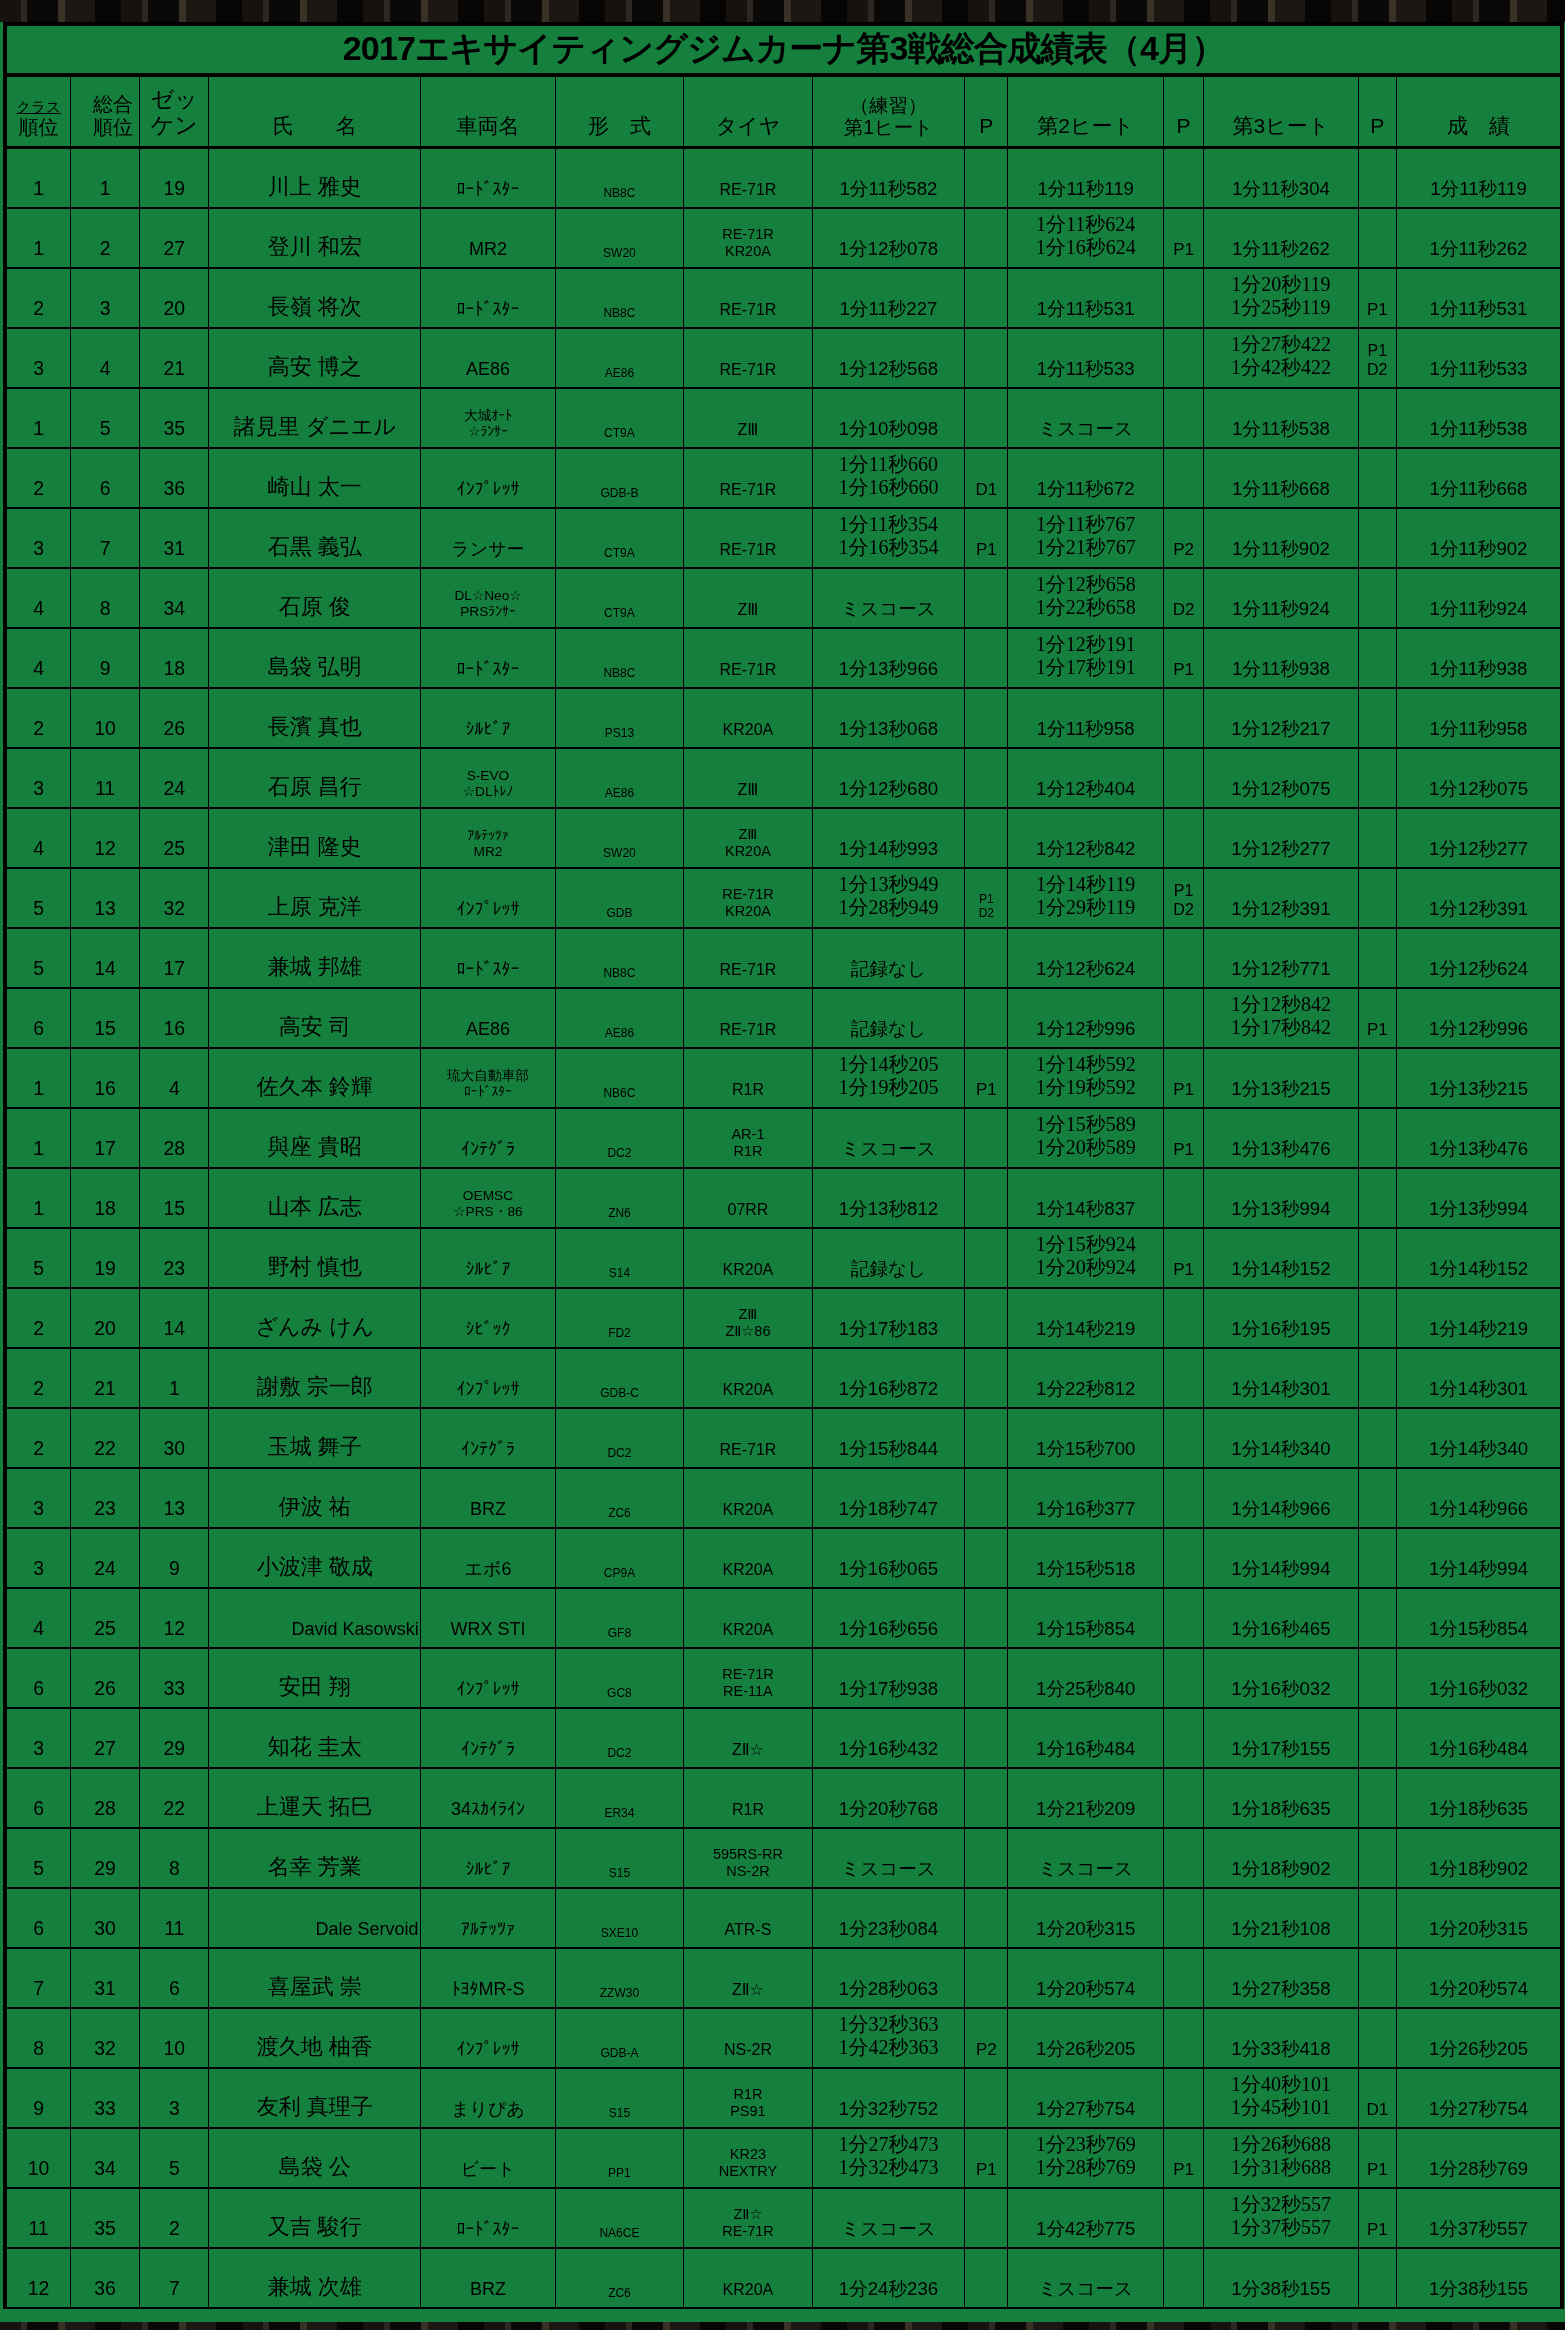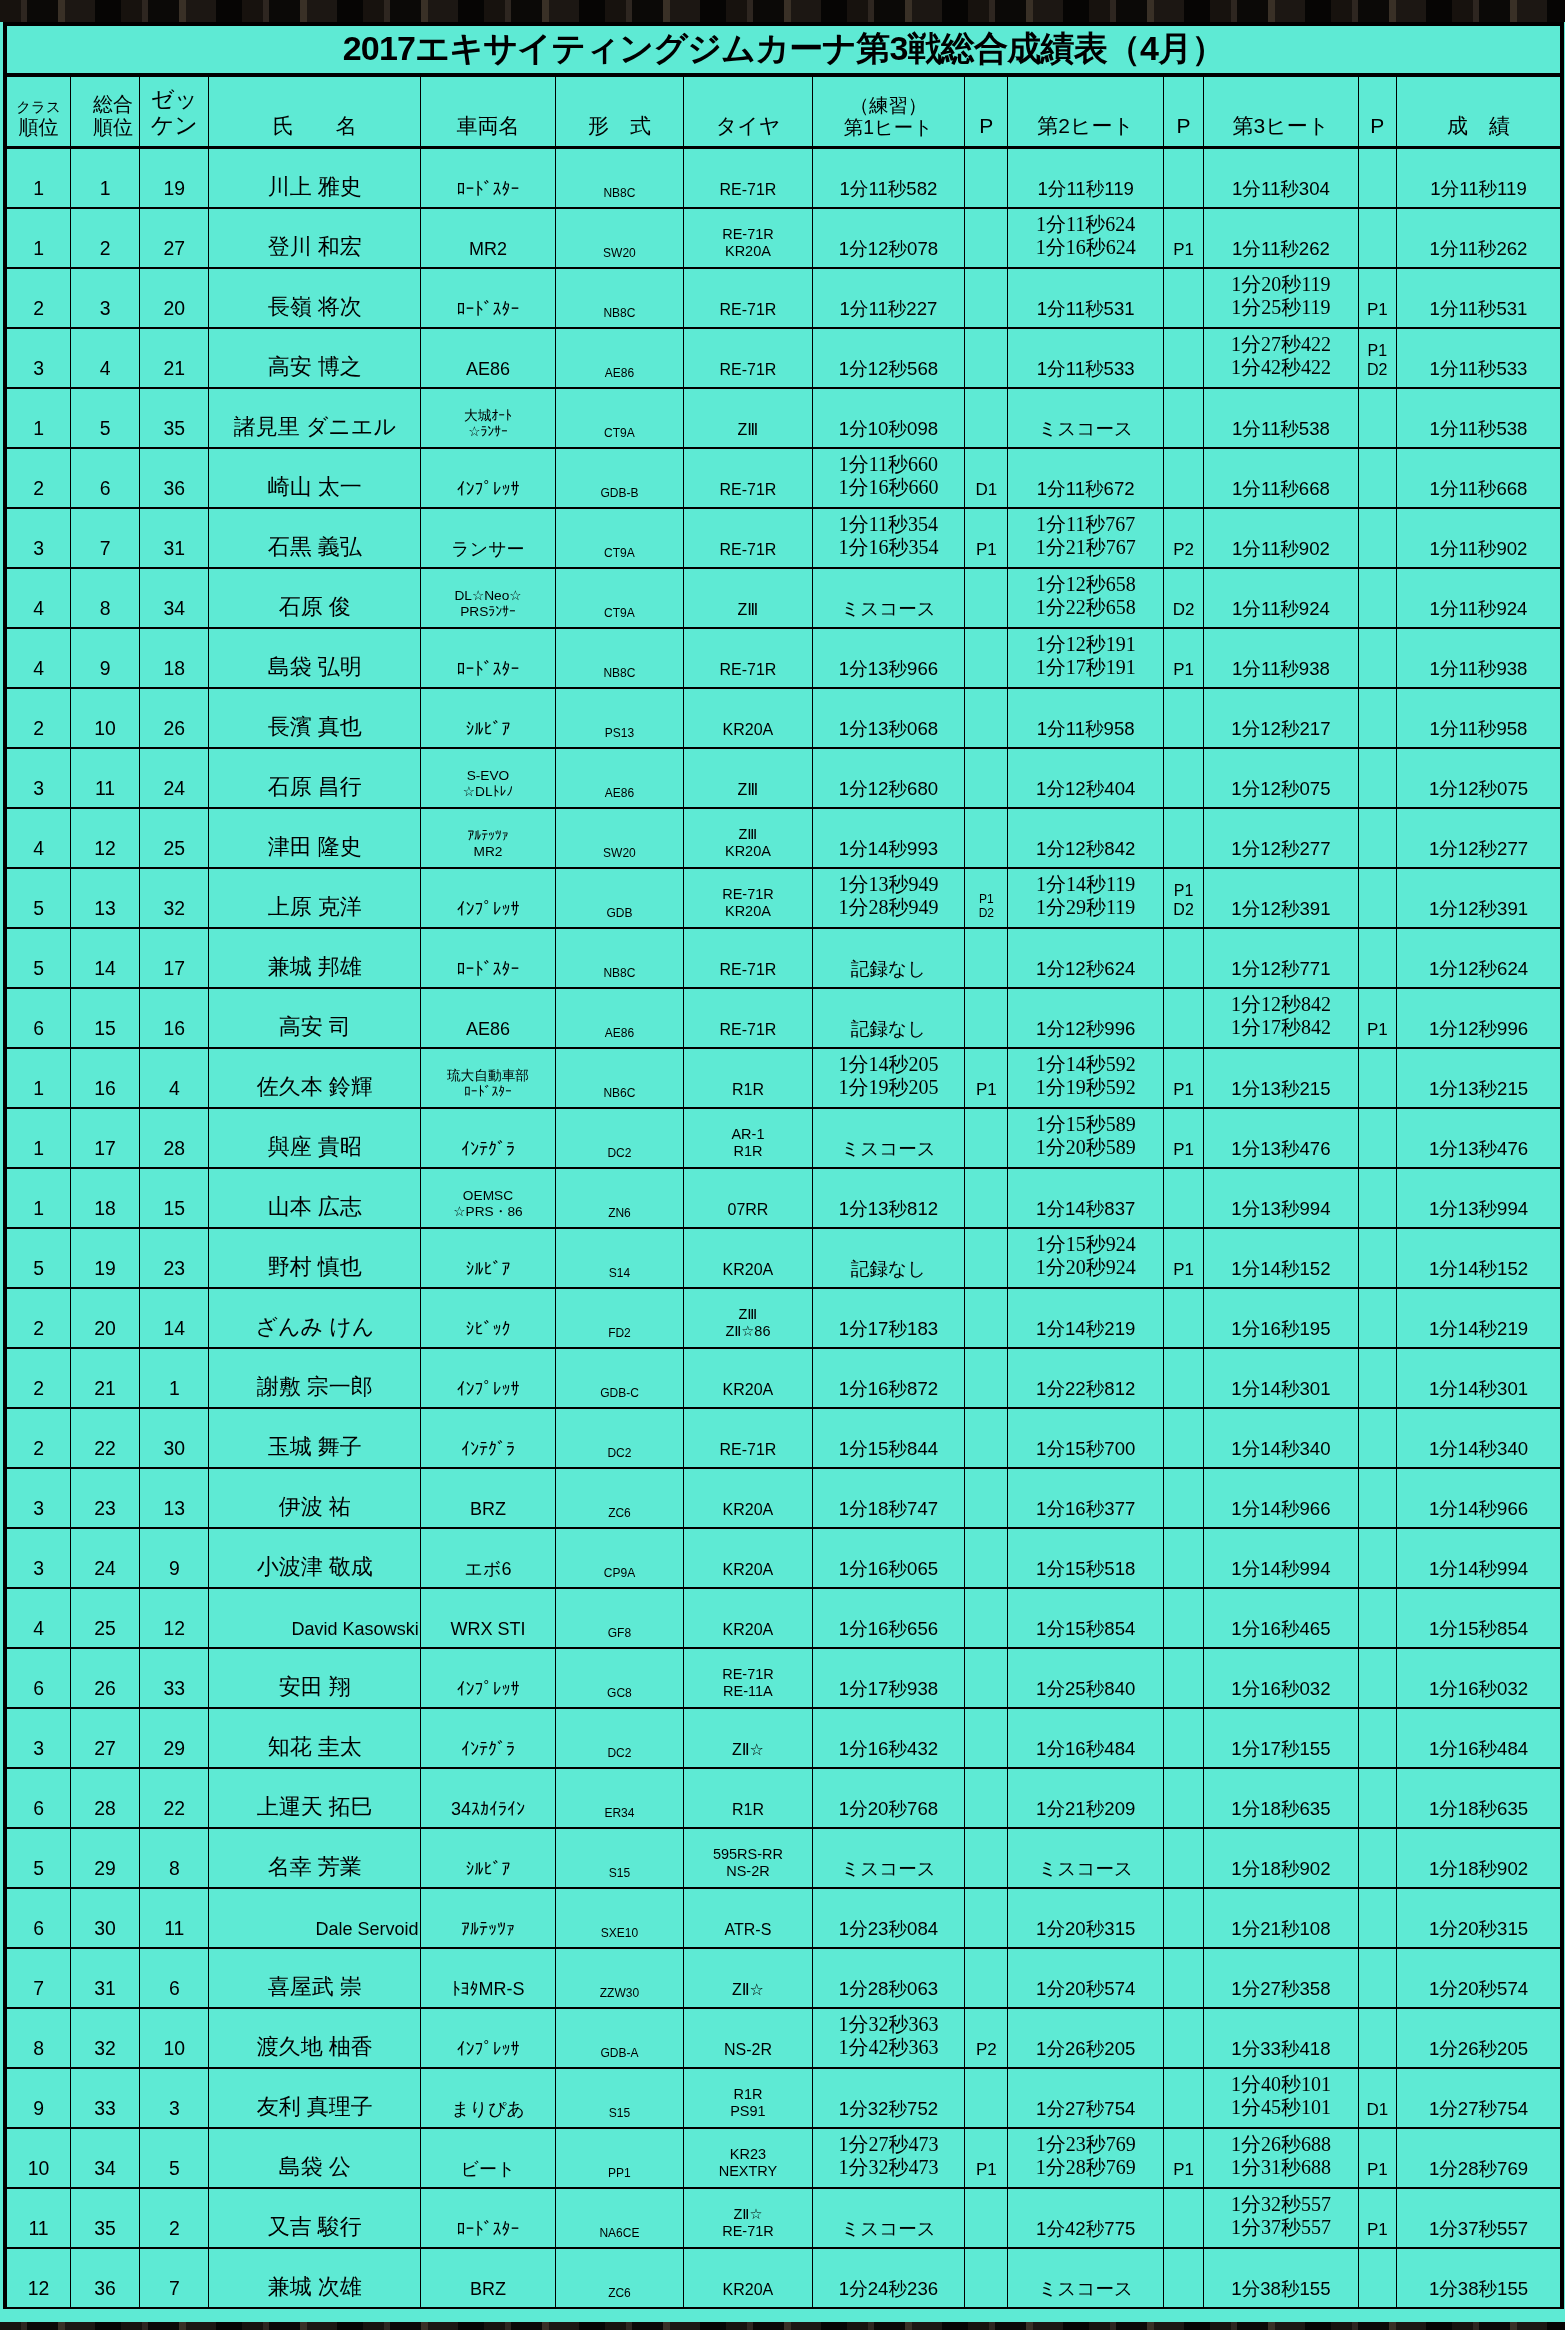--- a/index.html
+++ b/index.html
@@ -10,35 +10,35 @@
       repeating-linear-gradient(90deg,
         #17120e 0px, #17120e 21px,
         #2e2620 21px, #2e2620 27.4px,
         #0b0907 27.4px, #0b0907 58px,
         #393026 58px, #393026 65px,
         #1c1713 65px, #1c1713 95px,
         #060504 95px, #060504 121px);
   }
   .wood-top{top:0;height:22px;}
   .wood-bottom{bottom:0;height:8px;}
-  .paper{position:absolute;top:22px;left:0;width:1566px;height:2300px;background:#5eead4;overflow:hidden;}
+  .paper{position:absolute;top:22px;left:0;width:1566px;height:2300px;background:#15803d;overflow:hidden;}
 
   table.results{border-collapse:collapse;table-layout:fixed;position:absolute;left:3.2px;top:0;width:1561px;color:#000;}
   table.results td{border:1.6px solid #000;border-top-width:2.4px;border-bottom-width:2.4px;
     text-align:center;vertical-align:bottom;padding:0 1.6px 6.5px 1.6px;overflow:hidden;line-height:1.18;}
   td.bl{border-left-width:4px;}
   table.results{border:4.8px solid #000;border-bottom:none;}
 
   tr.title-row td{border-bottom-width:4.8px;vertical-align:middle;padding:1.6px 0 4.8px 0;}
   .title-text{font-size:34px;font-weight:bold;letter-spacing:-0.8px;white-space:nowrap;}
 
   tr.header-row{height:73px;}
   tr.header-row td{border-bottom-width:3.2px;font-size:21px;padding-bottom:7.3px;}
   tr.header-row .l{display:block;line-height:1.15;}
-  td.hdr-class .l1{font-size:14.5px;}
+  td.hdr-class .l1{font-size:14.5px;text-decoration:underline;}
   td.hdr-class .l2{font-size:20px;}
   td.hdr-overall .l{font-size:20px;margin-left:16px;}
   td.hdr-zekken .l{font-size:23px;}
   td.hdr-heat1 .l{font-size:19.4px;}
 
   tr.note-row{height:42px;}
   tr.note-row td{border-bottom-width:3.2px;vertical-align:middle;padding-bottom:3.2px;}
   .note-text{font-size:22px;font-weight:bold;white-space:nowrap;}
 
   tr.data-row{height:60px;}

